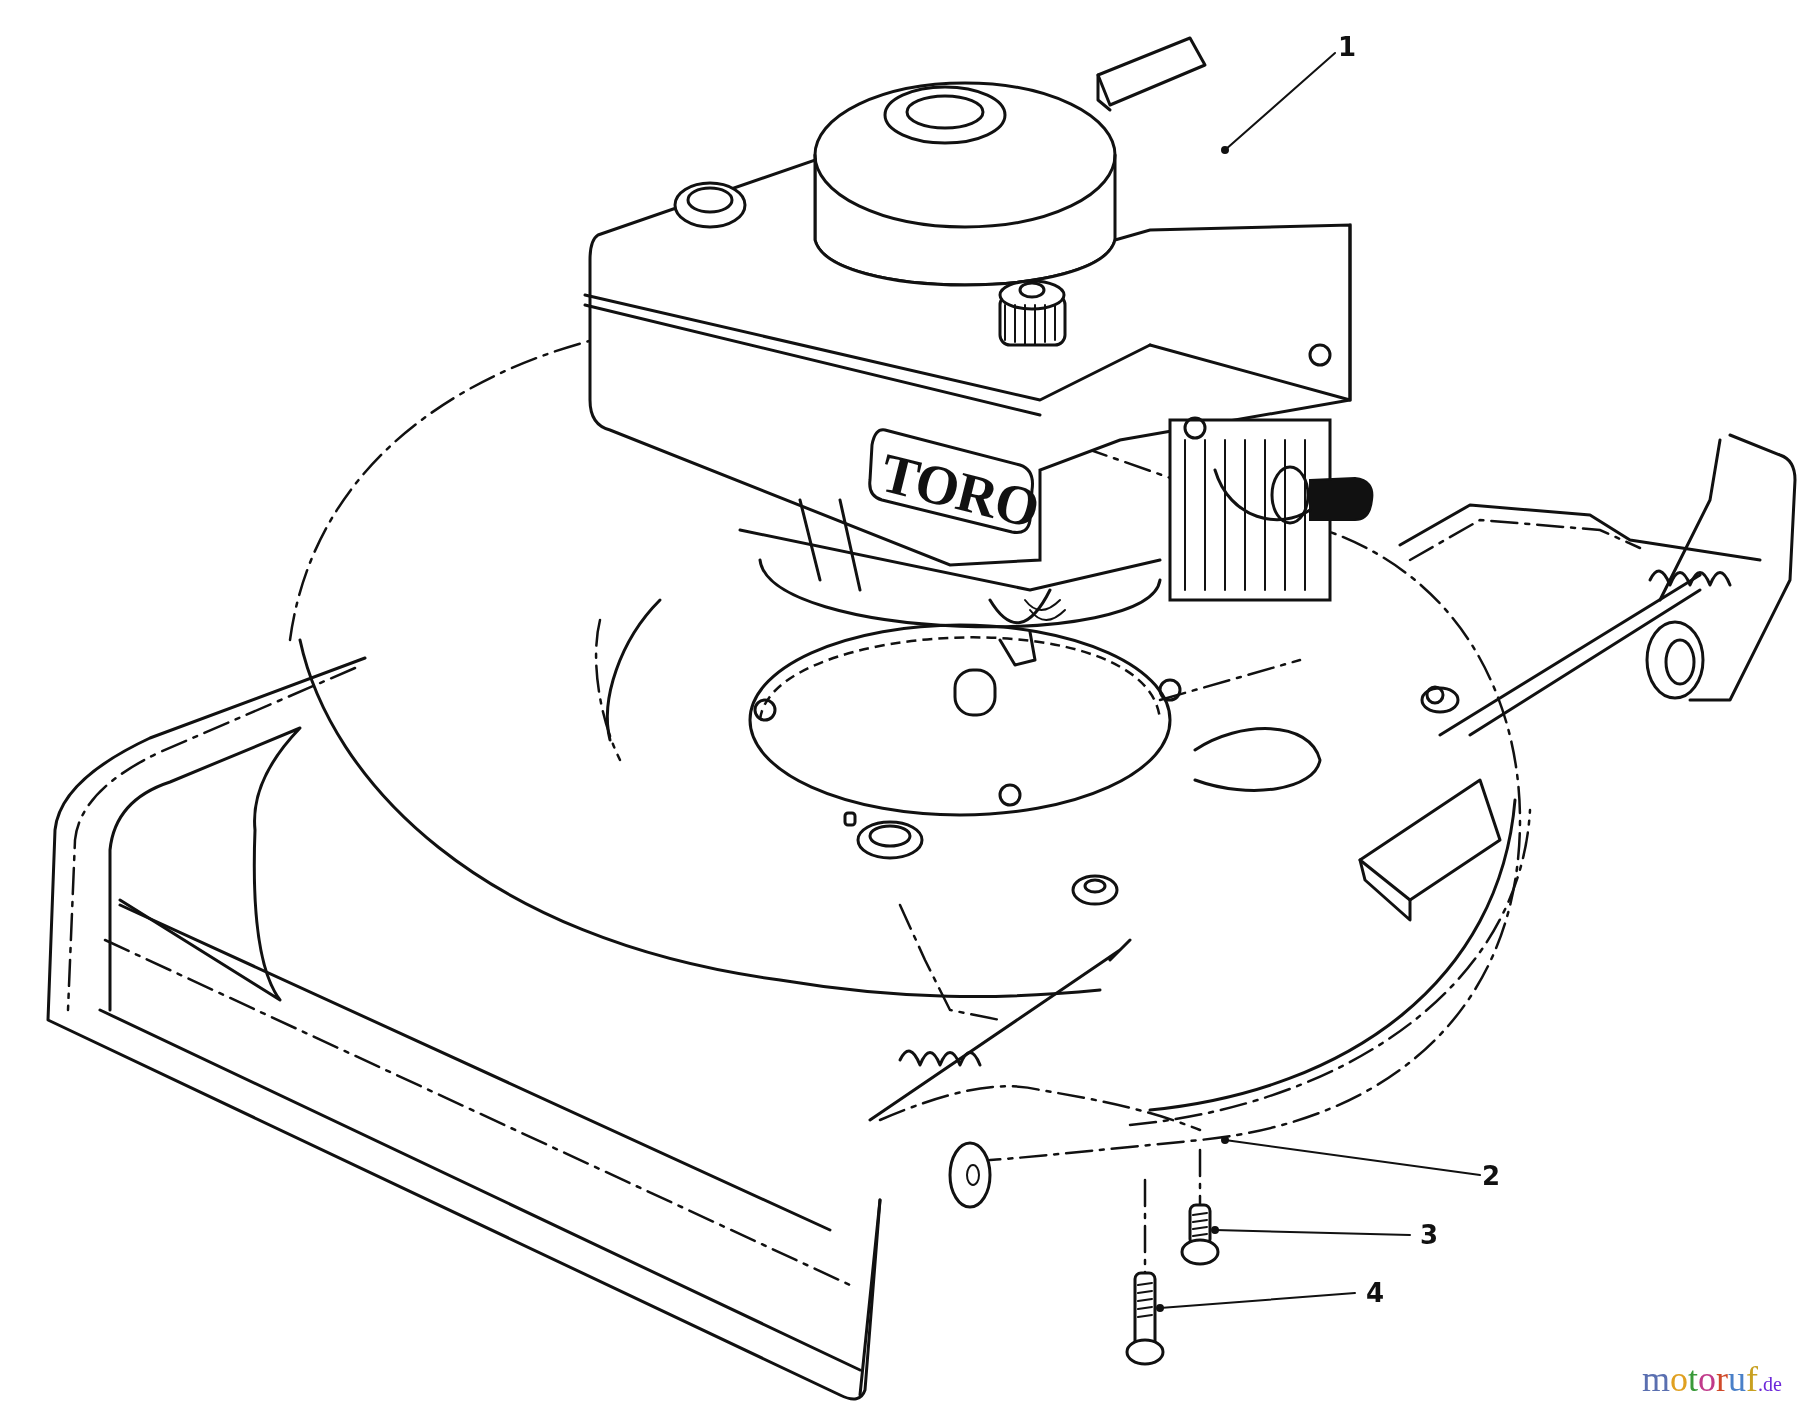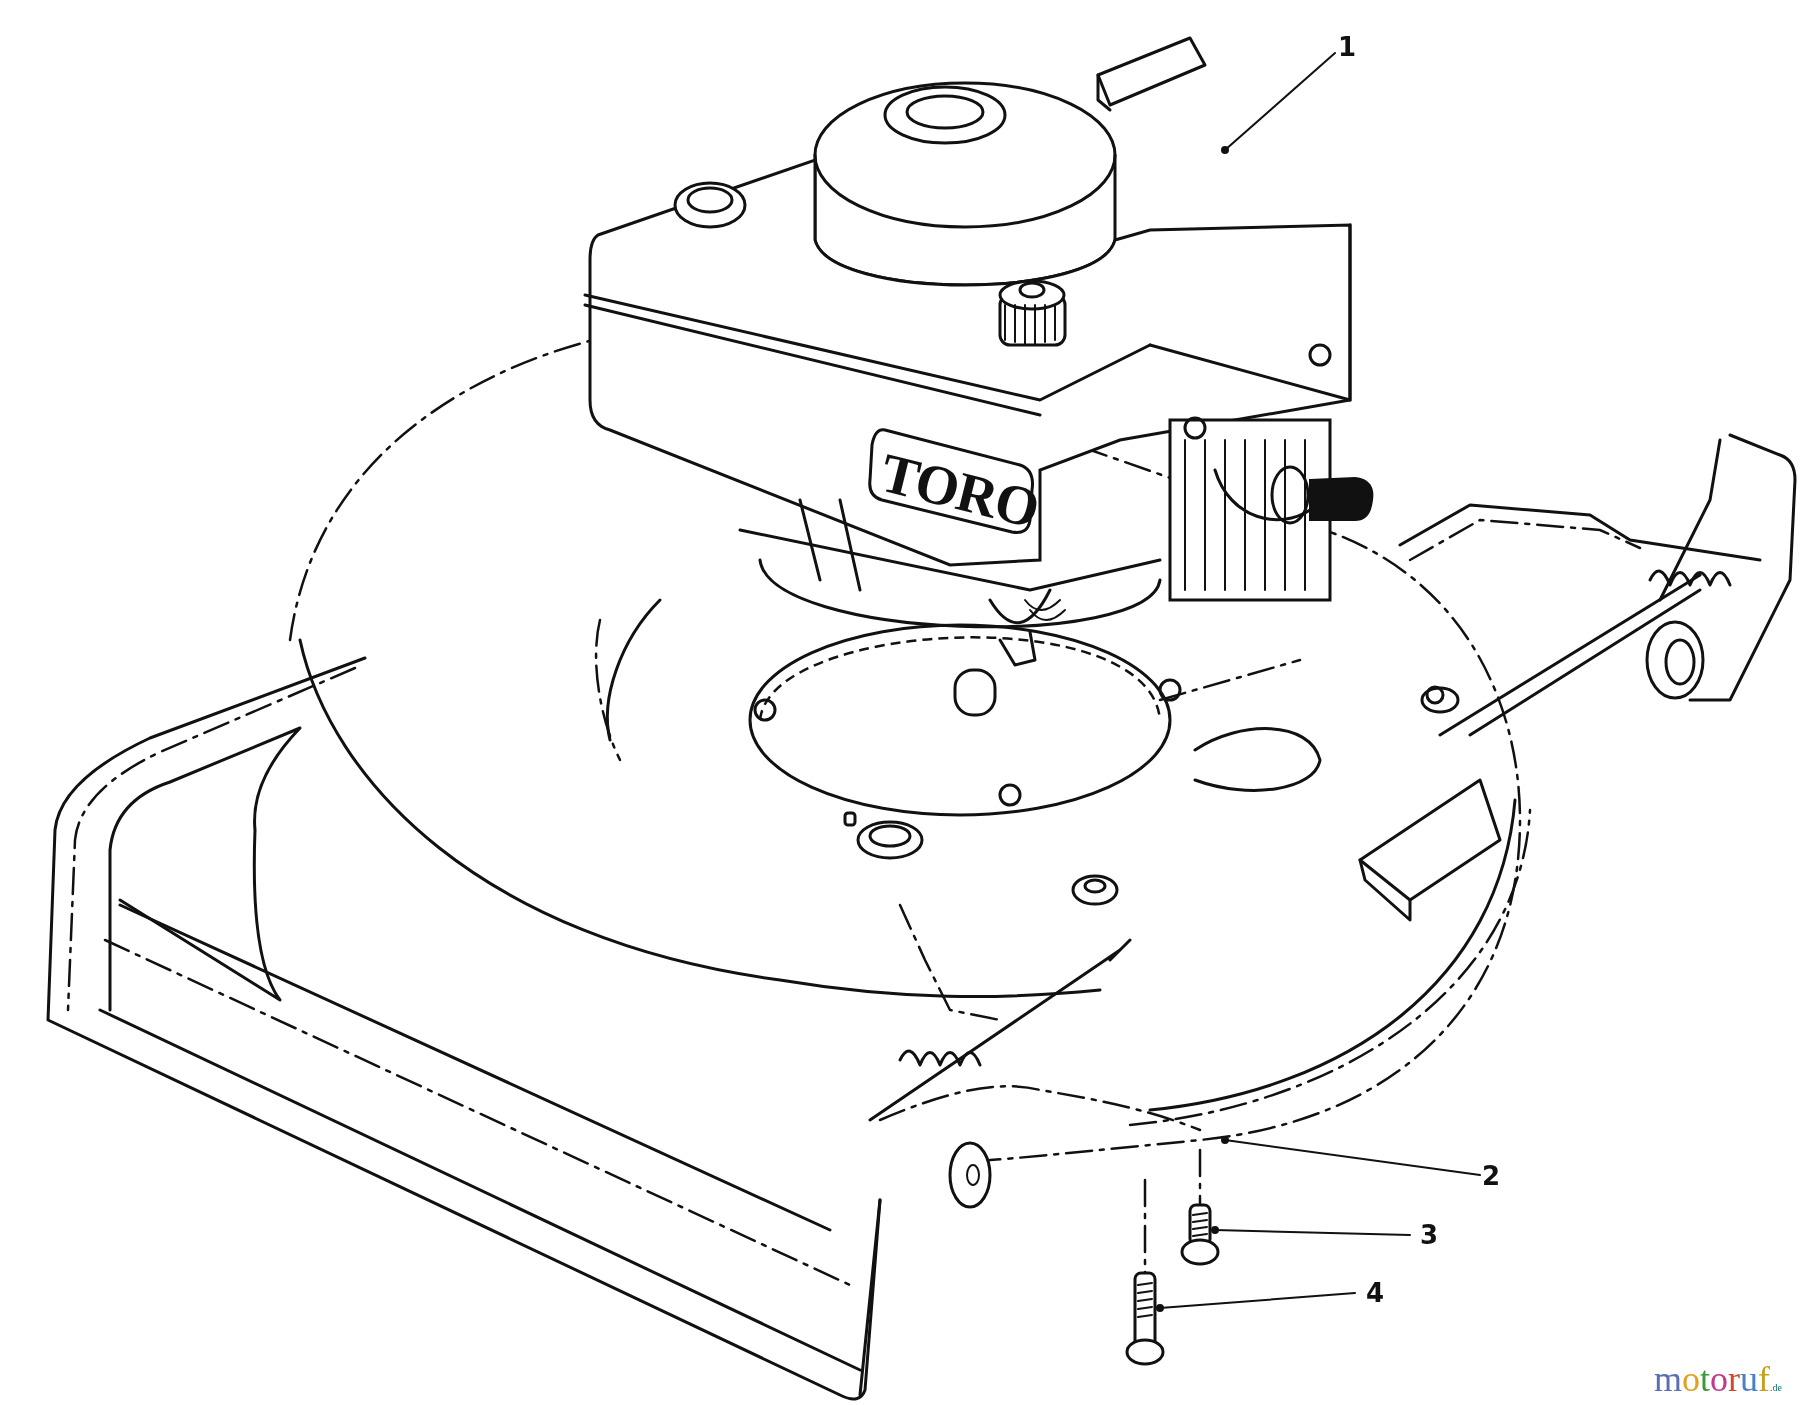--- a/index.html
+++ b/index.html
@@ -7,21 +7,21 @@
   #diagram { position: absolute; left: 0; top: 0; width: 1800px; height: 1405px; }
   .ln { fill: none; stroke: #111; stroke-width: 3; stroke-linecap: round; stroke-linejoin: round; }
   .thin { fill: none; stroke: #111; stroke-width: 2; stroke-linecap: round; }
   .dash { fill: none; stroke: #111; stroke-width: 2.5; stroke-dasharray: 26 8 4 8; stroke-linecap: round; }
   .dot { fill: none; stroke: #111; stroke-width: 2.5; stroke-dasharray: 10 6; }
   .fillw { fill: #fff; stroke: #111; stroke-width: 3; }
   .black { fill: #111; stroke: #111; stroke-width: 2; }
   .callout { position: absolute; font-family: "DejaVu Sans", sans-serif; font-weight: bold; font-size: 26px; color: #111; line-height: 1; }
   .toro { position: absolute; font-family: "Liberation Serif", serif; font-weight: bold; font-size: 56px; color: #111; transform: rotate(14deg); transform-origin: left top; letter-spacing: -1px; }
   .watermark { position: absolute; right: 18px; bottom: 8px; font-family: "Liberation Serif", serif; font-size: 36px; line-height: 1; }
-  .watermark .tld { font-size: 10px; color: #0f766e; margin-top: 42px; }
+  .watermark .tld { font-size: 20px; color: #6d28d9; margin-top: 42px; }
   .wm-c { display: inline-block; }
 </style>
 </head>
 <body>
 
 <svg id="diagram" viewBox="0 0 1800 1405" xmlns="http://www.w3.org/2000/svg">
 
   <g>
     <path class="dash" d="M290 640 C 320 420, 540 330, 720 320 L 1290 520 C 1460 560, 1520 700, 1520 820 C 1520 1000, 1400 1120, 1200 1140 C 1100 1150, 1000 1160, 990 1160"></path>
     <path class="ln" d="M300 640 C 330 780, 480 940, 780 980 C 900 1000, 1000 1000, 1100 990"></path>

